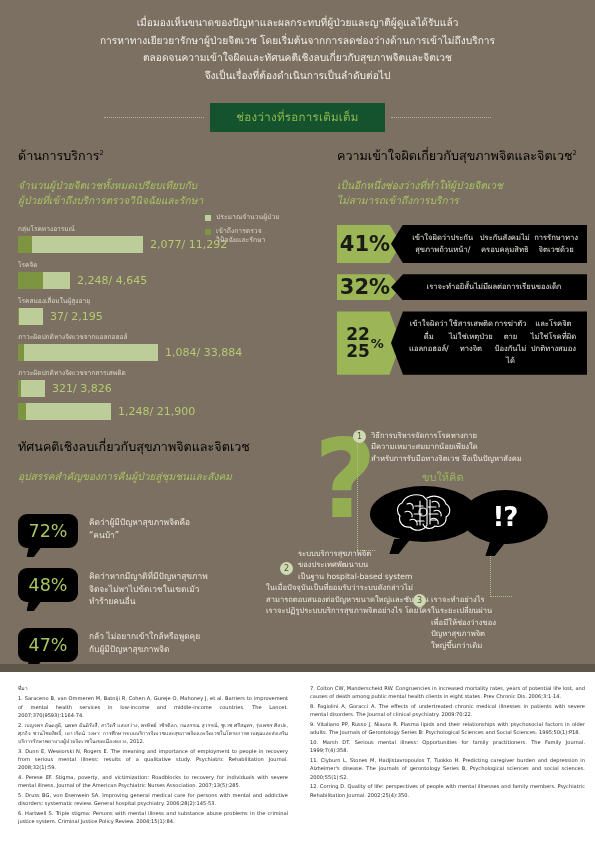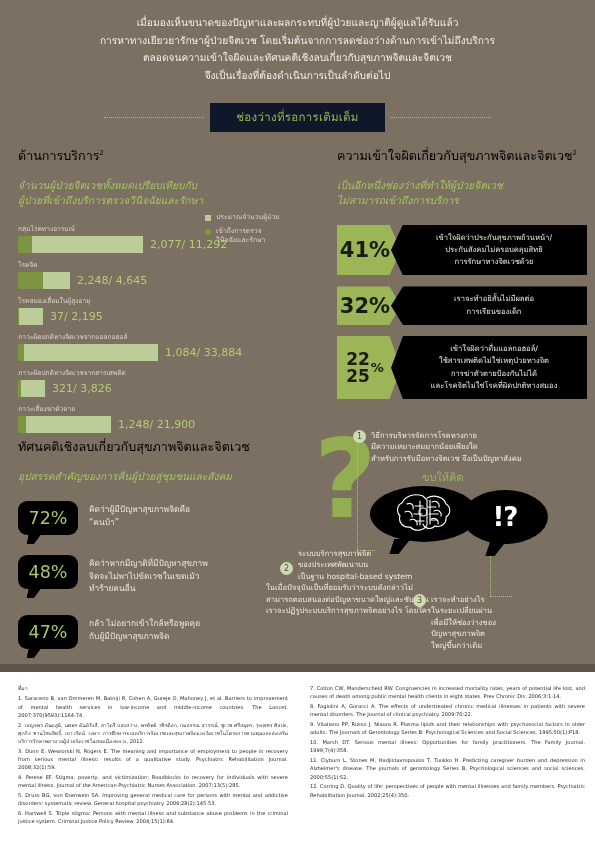--- a/index.html
+++ b/index.html
@@ -27,21 +27,21 @@
   
   .banner-wrap {
     position: absolute; left: 0; top: 104px; width: 595px; height: 26px;
     display: flex; align-items: center; justify-content: center;
   }
   .banner-rule {
     flex: 0 0 100px; height: 1px;
     border-top: 1px dotted #b9b0a3;
   }
   .banner-box {
-    background: #0f172a; color: #8fb94e;
+    background: #14532d; color: #8fb94e;
     padding: 5px 26px 6px; font-size: 11.5px; letter-spacing: .3px;
     margin: 0 6px;
   }
 
   
   .sec-title { color: #000000; font-size: 12.6px; }
   .sec-title .sup { font-size: 6.5px; vertical-align: super; }
   .sec-sub { color: #a9c463; font-size: 10.2px; line-height: 1.45; margin-top: 13px; font-style: italic; }
 
   
@@ -70,21 +70,21 @@
     clip-path: polygon(0 0, 82% 0, 100% 50%, 82% 100%, 0 100%);
     padding-right: 8px;
   }
   .chev-pct.two-line { font-size: 17px; line-height: 1.0; flex-direction: column; }
   .chev-pct.two-line .frac { display: flex; align-items: center; }
   .chev-pct.two-line .nums { display: flex; flex-direction: column; align-items: center; }
   .chev-pct.two-line .nums span { display: block; }
   .chev-body {
     flex: 1; background: #000; color: #efece6;
     font-size: 7.6px; line-height: 1.62; text-align: center;
-    padding: 7px 8px; display: flex; flex-direction: column; justify-content: center;
+    padding: 7px 8px; display: flex; flex-direction: row; justify-content: center;
     margin-left: -10px;
     clip-path: polygon(12px 0, 100% 0, 100% 100%, 12px 100%, 0 50%);
     padding-left: 18px;
   }
 
   
   #attitudes { position: absolute; left: 18px; top: 437px; width: 300px; }
   .bub-row { display: flex; align-items: flex-start; margin-top: 13px; }
   .bubble {
     position: relative; background: #000; color: #a9c463;
@@ -243,21 +243,20 @@
         <div class="bar-label">ภาวะผิดปกติทางจิตเวชจากสารเสพติด</div>
         <div class="bar-line">
           <div class="bar-track">
             <div class="bar-seg-a" style="width:3px"></div>
             <div class="bar-seg-b" style="width:24px"></div>
           </div>
           <div class="bar-val">321/ 3,826</div>
         </div>
       </div>
       <div class="bar-row">
-        <div class="bar-label">ภาวะเสี่ยงฆ่าตัวตาย</div>
         <div class="bar-line">
           <div class="bar-track">
             <div class="bar-seg-a" style="width:8px"></div>
             <div class="bar-seg-b" style="width:85px"></div>
           </div>
           <div class="bar-val">1,248/ 21,900</div>
         </div>
       </div>
     </div>
   </div>
@@ -316,21 +315,21 @@
         <span>การฆ่าตัวตายป้องกันไม่ได้</span>
         <span>และโรคจิตไม่ใช่โรคที่ผิดปกติทางสมอง</span>
       </div>
     </div>
   </div>
 
   <div id="attitudes">
     <div class="sec-title">ทัศนคติเชิงลบเกี่ยวกับสุขภาพจิตและจิตเวช</div>
     <div class="sec-sub">อุปสรรคสำคัญของการคืนผู้ป่วยสู่ชุมชนและสังคม</div>
 
-    <div class="bub-row" style="margin-top:16px">
+    <div class="bub-row" style="margin-top:29px">
       <div class="bubble">72%</div>
       <div class="bub-text">
         <div>คิดว่าผู้มีปัญหาสุขภาพจิตคือ</div>
         <div>“คนบ้า”</div>
       </div>
     </div>
 
     <div class="bub-row" style="margin-top:20px">
       <div class="bubble">48%</div>
       <div class="bub-text">

